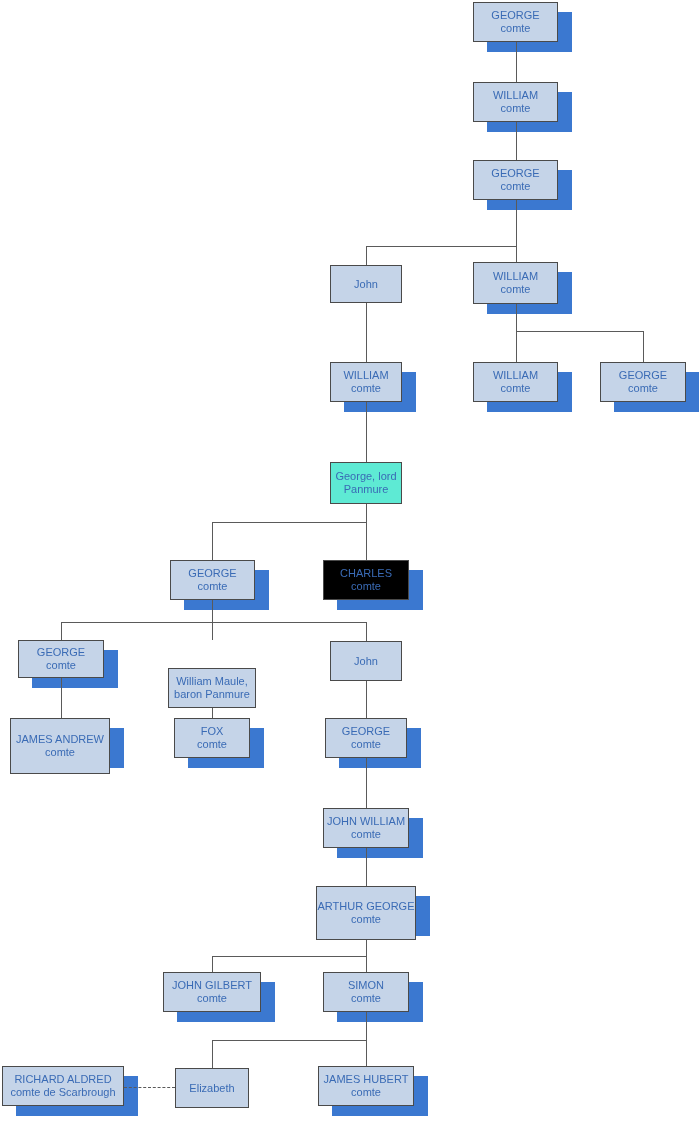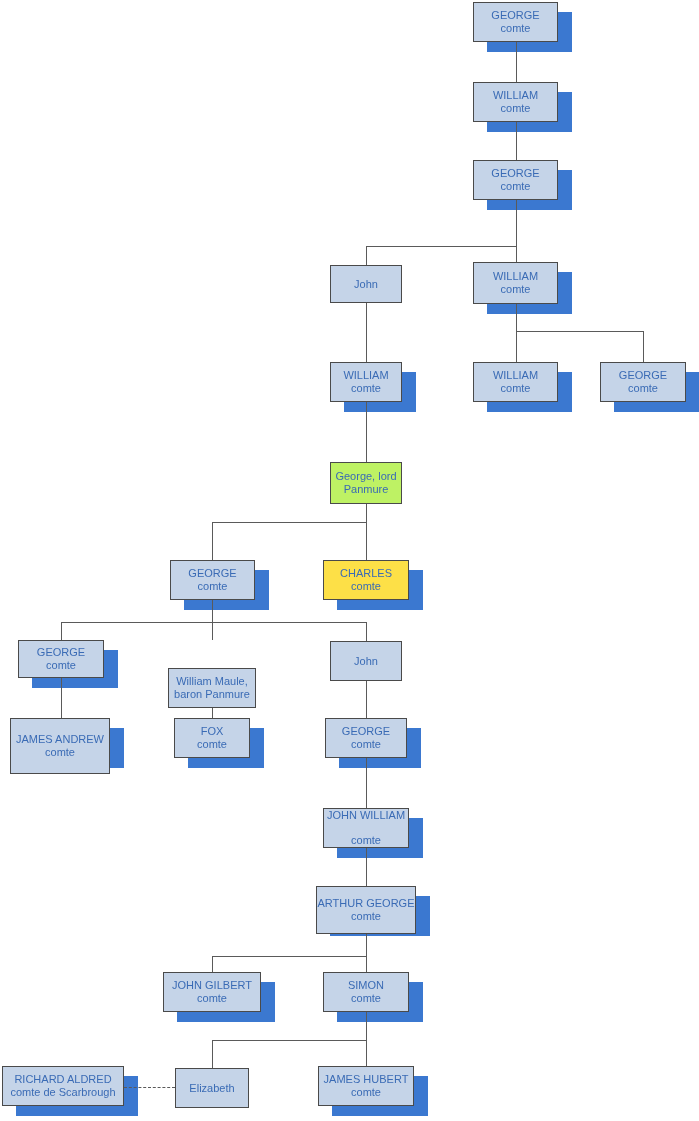--- a/index.html
+++ b/index.html
@@ -120,30 +120,30 @@
     </div>
   <div id="layer-nodes">
       <div class="node" style="left: 473px; top: 2px; width: 85px; height: 40px; background: rgb(197, 212, 232); border-color: rgb(74, 74, 74); color: rgb(58, 107, 181);"><span class="ln">GEORGE</span><span class="ln">comte</span></div>
       <div class="node" style="left: 473px; top: 82px; width: 85px; height: 40px; background: rgb(197, 212, 232); border-color: rgb(74, 74, 74); color: rgb(58, 107, 181);"><span class="ln">WILLIAM</span><span class="ln">comte</span></div>
       <div class="node" style="left: 473px; top: 160px; width: 85px; height: 40px; background: rgb(197, 212, 232); border-color: rgb(74, 74, 74); color: rgb(58, 107, 181);"><span class="ln">GEORGE</span><span class="ln">comte</span></div>
       <div class="node" style="left: 330px; top: 265px; width: 72px; height: 38px; background: rgb(197, 212, 232); border-color: rgb(74, 74, 74); color: rgb(58, 107, 181);"><span class="ln">John</span></div>
       <div class="node" style="left: 473px; top: 262px; width: 85px; height: 42px; background: rgb(197, 212, 232); border-color: rgb(74, 74, 74); color: rgb(58, 107, 181);"><span class="ln">WILLIAM</span><span class="ln">comte</span></div>
       <div class="node" style="left: 330px; top: 362px; width: 72px; height: 40px; background: rgb(197, 212, 232); border-color: rgb(74, 74, 74); color: rgb(58, 107, 181);"><span class="ln">WILLIAM</span><span class="ln">comte</span></div>
       <div class="node" style="left: 473px; top: 362px; width: 85px; height: 40px; background: rgb(197, 212, 232); border-color: rgb(74, 74, 74); color: rgb(58, 107, 181);"><span class="ln">WILLIAM</span><span class="ln">comte</span></div>
       <div class="node" style="left: 600px; top: 362px; width: 86px; height: 40px; background: rgb(197, 212, 232); border-color: rgb(74, 74, 74); color: rgb(58, 107, 181);"><span class="ln">GEORGE</span><span class="ln">comte</span></div>
-      <div class="node" style="left: 330px; top: 462px; width: 72px; height: 42px; background: #bef264; border-color: rgb(74, 74, 74); color: rgb(58, 107, 181);"><span class="ln">George, lord</span><span class="ln">Panmure</span></div>
+      <div class="node" style="left: 330px; top: 462px; width: 72px; height: 42px; background: #5eead4; border-color: rgb(74, 74, 74); color: rgb(58, 107, 181);"><span class="ln">George, lord</span><span class="ln">Panmure</span></div>
       <div class="node" style="left: 170px; top: 560px; width: 85px; height: 40px; background: rgb(197, 212, 232); border-color: rgb(74, 74, 74); color: rgb(58, 107, 181);"><span class="ln">GEORGE</span><span class="ln">comte</span></div>
-      <div class="node" style="left: 323px; top: 560px; width: 86px; height: 40px; background: #fde047; border-color: rgb(74, 74, 74); color: rgb(58, 107, 181);"><span class="ln">CHARLES</span><span class="ln">comte</span></div>
+      <div class="node" style="left: 323px; top: 560px; width: 86px; height: 40px; background: #000000; border-color: rgb(74, 74, 74); color: rgb(58, 107, 181);"><span class="ln">CHARLES</span><span class="ln">comte</span></div>
       <div class="node" style="left: 18px; top: 640px; width: 86px; height: 38px; background: rgb(197, 212, 232); border-color: rgb(74, 74, 74); color: rgb(58, 107, 181);"><span class="ln">GEORGE</span><span class="ln">comte</span></div>
       <div class="node" style="left: 168px; top: 668px; width: 88px; height: 40px; background: rgb(197, 212, 232); border-color: rgb(74, 74, 74); color: rgb(58, 107, 181);"><span class="ln">William Maule,</span><span class="ln">baron Panmure</span></div>
       <div class="node" style="left: 330px; top: 641px; width: 72px; height: 40px; background: rgb(197, 212, 232); border-color: rgb(74, 74, 74); color: rgb(58, 107, 181);"><span class="ln">John</span></div>
       <div class="node" style="left: 10px; top: 718px; width: 100px; height: 56px; background: rgb(197, 212, 232); border-color: rgb(74, 74, 74); color: rgb(58, 107, 181);"><span class="ln">JAMES ANDREW</span><span class="ln">comte</span></div>
       <div class="node" style="left: 174px; top: 718px; width: 76px; height: 40px; background: rgb(197, 212, 232); border-color: rgb(74, 74, 74); color: rgb(58, 107, 181);"><span class="ln">FOX</span><span class="ln">comte</span></div>
       <div class="node" style="left: 325px; top: 718px; width: 82px; height: 40px; background: rgb(197, 212, 232); border-color: rgb(74, 74, 74); color: rgb(58, 107, 181);"><span class="ln">GEORGE</span><span class="ln">comte</span></div>
-      <div class="node" style="left: 323px; top: 808px; width: 86px; height: 40px; background: rgb(197, 212, 232); border-color: rgb(74, 74, 74); color: rgb(58, 107, 181); justify-content: space-between;"><span class="ln">JOHN WILLIAM</span><span class="ln">comte</span></div>
-      <div class="node" style="left: 316px; top: 886px; width: 100px; height: 48px; background: rgb(197, 212, 232); border-color: rgb(74, 74, 74); color: rgb(58, 107, 181); justify-content: center;"><span class="ln">ARTHUR GEORGE</span><span class="ln">comte</span></div>
+      <div class="node" style="left: 323px; top: 808px; width: 86px; height: 40px; background: rgb(197, 212, 232); border-color: rgb(74, 74, 74); color: rgb(58, 107, 181);"><span class="ln">JOHN WILLIAM</span><span class="ln">comte</span></div>
+      <div class="node" style="left: 316px; top: 886px; width: 100px; height: 54px; background: rgb(197, 212, 232); border-color: rgb(74, 74, 74); color: rgb(58, 107, 181); justify-content: center;"><span class="ln">ARTHUR GEORGE</span><span class="ln">comte</span></div>
       <div class="node" style="left: 163px; top: 972px; width: 98px; height: 40px; background: rgb(197, 212, 232); border-color: rgb(74, 74, 74); color: rgb(58, 107, 181);"><span class="ln">JOHN GILBERT</span><span class="ln">comte</span></div>
       <div class="node" style="left: 323px; top: 972px; width: 86px; height: 40px; background: rgb(197, 212, 232); border-color: rgb(74, 74, 74); color: rgb(58, 107, 181);"><span class="ln">SIMON</span><span class="ln">comte</span></div>
       <div class="node" style="left: 2px; top: 1066px; width: 122px; height: 40px; background: rgb(197, 212, 232); border-color: rgb(74, 74, 74); color: rgb(58, 107, 181);"><span class="ln">RICHARD ALDRED</span><span class="ln">comte de Scarbrough</span></div>
       <div class="node" style="left: 175px; top: 1068px; width: 74px; height: 40px; background: rgb(197, 212, 232); border-color: rgb(74, 74, 74); color: rgb(58, 107, 181); text-align: center;"><span class="ln">Elizabeth</span></div>
       <div class="node" style="left: 318px; top: 1066px; width: 96px; height: 40px; background: rgb(197, 212, 232); border-color: rgb(74, 74, 74); color: rgb(58, 107, 181);"><span class="ln">JAMES HUBERT</span><span class="ln">comte</span></div>
     </div>
 </div>
 
 </body></html>

